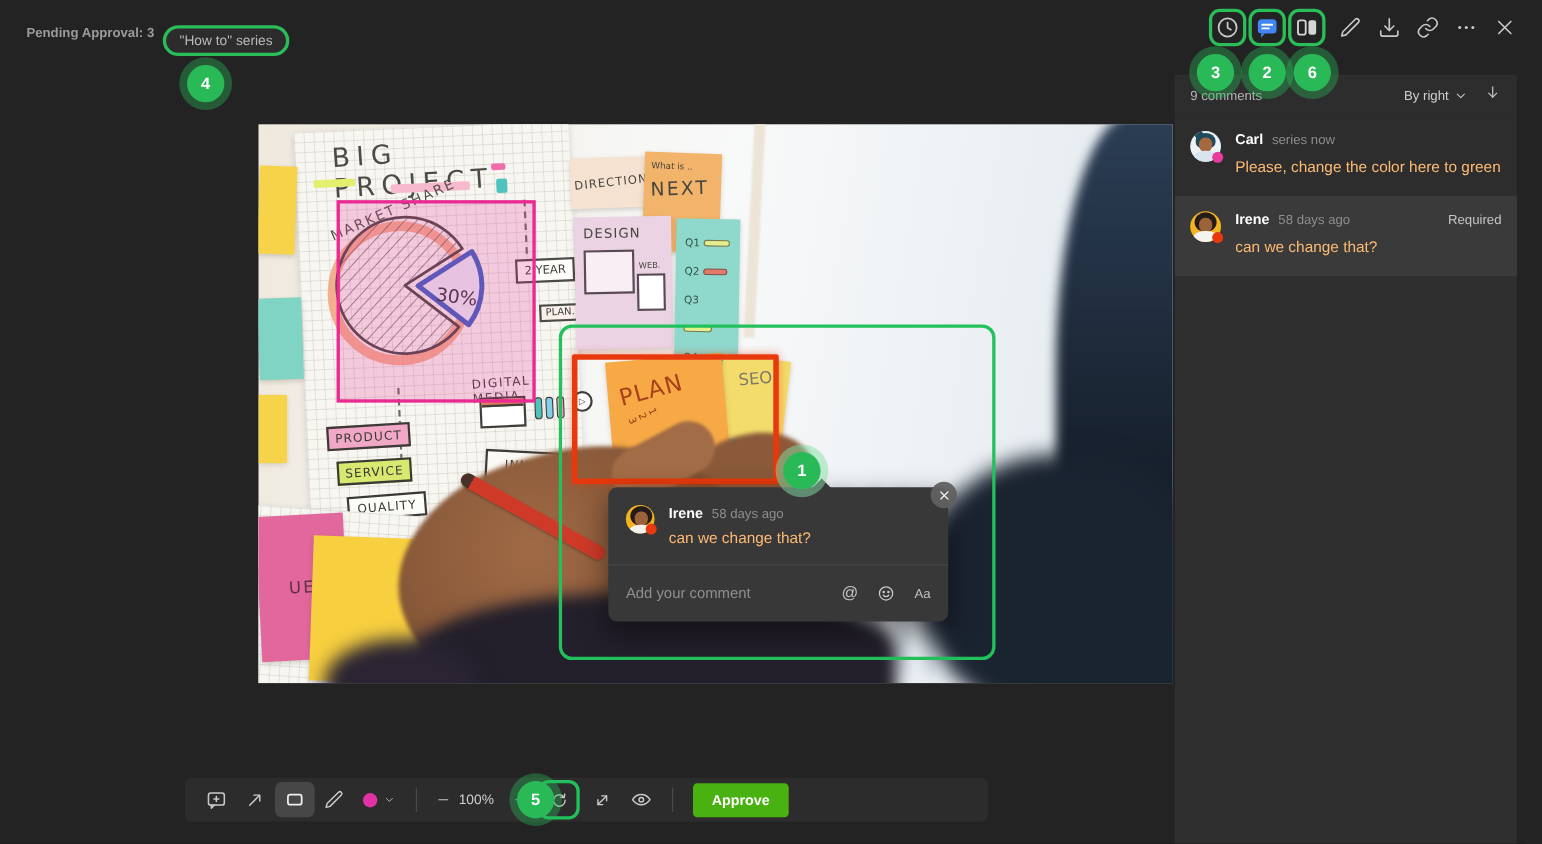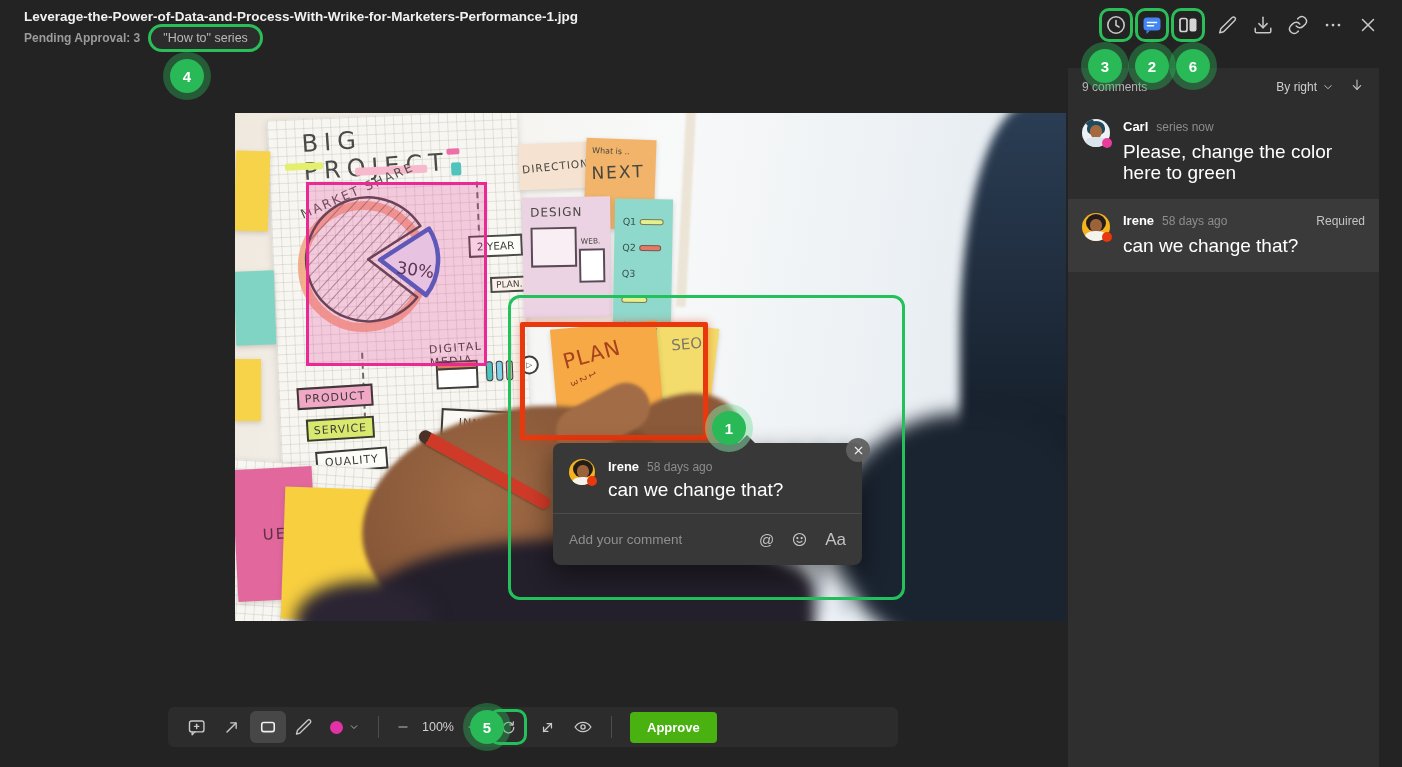--- a/index.html
+++ b/index.html
@@ -4,21 +4,21 @@
 <style>
   * { margin:0; padding:0; box-sizing:border-box; }
   html,body { background:#1b1b1b; }
   .page {
     position:relative; width:1402px; height:767px; overflow:hidden;
     background:#232323; font-family:"Liberation Sans", sans-serif;
     -webkit-font-smoothing:antialiased;
   }
   
   .app-title { position:absolute; left:24px; top:9px; font-size:13.5px; font-weight:bold; color:#f0f0f0; }
-  .subtitle-row { position:absolute; left:24px; top:23px; height:30px; display:flex; align-items:center; gap:8px; }
+  .subtitle-row { position:absolute; left:24px; top:23px; height:30px; display:flex; align-items:flex-start; gap:8px; }
   .pending { font-size:12px; font-weight:bold; color:#9b9b9b; }
   .series-badge {
     border:3px solid #2abd58; border-radius:15px; padding:0 12px; height:28px;
     display:flex; align-items:center; color:#b9b9b9; font-size:12.5px; background:#2c2c2c;
   }
   
   .marker {
     position:absolute; width:34px; height:34px; border-radius:50%;
     background:#29b957; box-shadow:0 0 0 7px rgba(41,185,87,.38);
     color:#fff; font-weight:bold; font-size:15px;
@@ -59,21 +59,21 @@
   .av-shirt { position:absolute; width:22px; height:12px; left:3px; top:18px; border-radius:45% 45% 0 0; background:#d9e4ec; }
   .irene .av-shirt { background:#f5f3ee; }
   .status-dot { position:absolute; width:10px; height:10px; border-radius:50%; right:-2px; bottom:-1px; }
   .dot-pink { background:#e93d9e; }
   .dot-red { background:#e8380d; }
   .c-body { flex:1; min-width:0; }
   .c-head { display:flex; align-items:baseline; gap:8px; }
   .c-name { font-size:13px; font-weight:bold; color:#fff; }
   .c-time { font-size:12px; color:#8d8d8d; }
   .c-resolve { margin-left:auto; font-size:12px; color:#c4c4c4; }
-  .c-text { margin-top:7px; font-size:19px; color:#ffffff; line-height:21px; }
+  .c-text { margin-top:7px; font-size:14px; color:#fdba74; line-height:21px; }
   
   .photo {
     position:absolute; left:235px; top:113px; width:831px; height:508px; overflow:hidden;
     background:linear-gradient(100deg,#efe8dd 0%,#f4f2ed 22%,#f8f9f9 48%,#eef2f5 70%,#dfe7ee 100%);
   }
   .skyline { position:absolute; left:500px; top:330px; width:270px; height:170px; opacity:.55; filter:blur(6px);
     background:repeating-linear-gradient(90deg, rgba(165,180,195,.75) 0 14px, rgba(230,238,244,.2) 14px 26px); }
   .silhouette { position:absolute; right:-34px; top:-10px; width:140px; height:540px; filter:blur(5px);
     background:linear-gradient(180deg,#2b3e55 0%,#18222f 55%,#0d131c 100%);
     border-radius:70px 0 0 90px / 230px 0 0 170px; }
@@ -140,43 +140,42 @@
   .popup-close { position:absolute; left:293px; top:-5px; width:24px; height:24px; border-radius:50%;
     background:rgba(96,96,96,.95); color:#e8e8e8; display:flex; align-items:center; justify-content:center; }
   .popup-head { display:flex; gap:13px; padding:16px 16px 0 16px; }
   .popup-head .avatar-wrap { width:26px; height:26px; }
   .popup-head .avatar { width:26px; height:26px; }
   .popup-divider { position:absolute; left:0; right:0; top:70px; height:1px; background:#4b4b4b; }
   .popup-input { position:absolute; left:0; right:0; top:71px; height:51px; display:flex; align-items:center; padding:0 16px; }
   .popup-placeholder { flex:1; font-size:13.5px; color:#8f8f8f; }
   .popup-tools { display:flex; align-items:center; gap:17px; color:#c2c2c2; }
   .at-glyph { font-size:15px; }
-  .aa-glyph { font-size:17px; }
+  .aa-glyph { font-size:12px; }
   
   .toolbar { position:absolute; left:168px; top:707px; width:730px; height:40px; background:#2c2c2c;
     border-radius:6px; display:flex; align-items:center; padding:0 10px; }
   .tb-btn { width:36px; height:32px; border-radius:6px; display:flex; align-items:center; justify-content:center; color:#c9c9c9; }
   .tb-btn.selected { background:#474747; }
   .tb-swatch { width:46px; height:32px; display:flex; align-items:center; justify-content:center; gap:5px; }
   .pink-dot { width:13px; height:13px; border-radius:50%; background:#e332a6; }
   .tb-divider { width:1px; height:22px; background:#4d4d4d; margin:0 10px; }
-  .zoom-label { width:42px; text-align:center; font-size:12.5px; color:#d0d0d0; }
+  .zoom-label { width:42px; text-align:left; font-size:12.5px; color:#d0d0d0; }
   .rotate-outline { width:38px; height:36px; border:3px solid #22c15b; border-radius:10px;
     display:flex; align-items:center; justify-content:center; margin:0 2px; }
   .btn-approve { margin-left:8px; background:#49b211; color:#fff; font-weight:bold; font-size:13px;
     border:none; border-radius:4px; padding:8px 17px; font-family:inherit; }
   .btn-changes { margin-left:9px; background:transparent; color:#f0f0f0; font-weight:bold; font-size:13px;
     border:1px solid #9b9b9b; border-radius:4px; padding:7px 13px; font-family:inherit; }
 </style>
 </head>
 <body>
 
 <div class="page">
 
-  <div class="app-title">Leverage-the-Power-of-Data-and-Process-With-Wrike-for-Marketers-Performance-1.jpg</div>
   <div class="subtitle-row">
     <span class="pending">Pending Approval: 3</span>
     <span class="series-badge">"How to" series</span>
   </div>
   <div class="marker" style="left:170px;top:59px;">4</div>
 
   <div class="top-icons">
     <div class="icon-outline">
       <svg width="24" height="24" viewBox="0 0 24 24" class="stroke-ic">
         <circle cx="12" cy="12" r="8.2"></circle>

